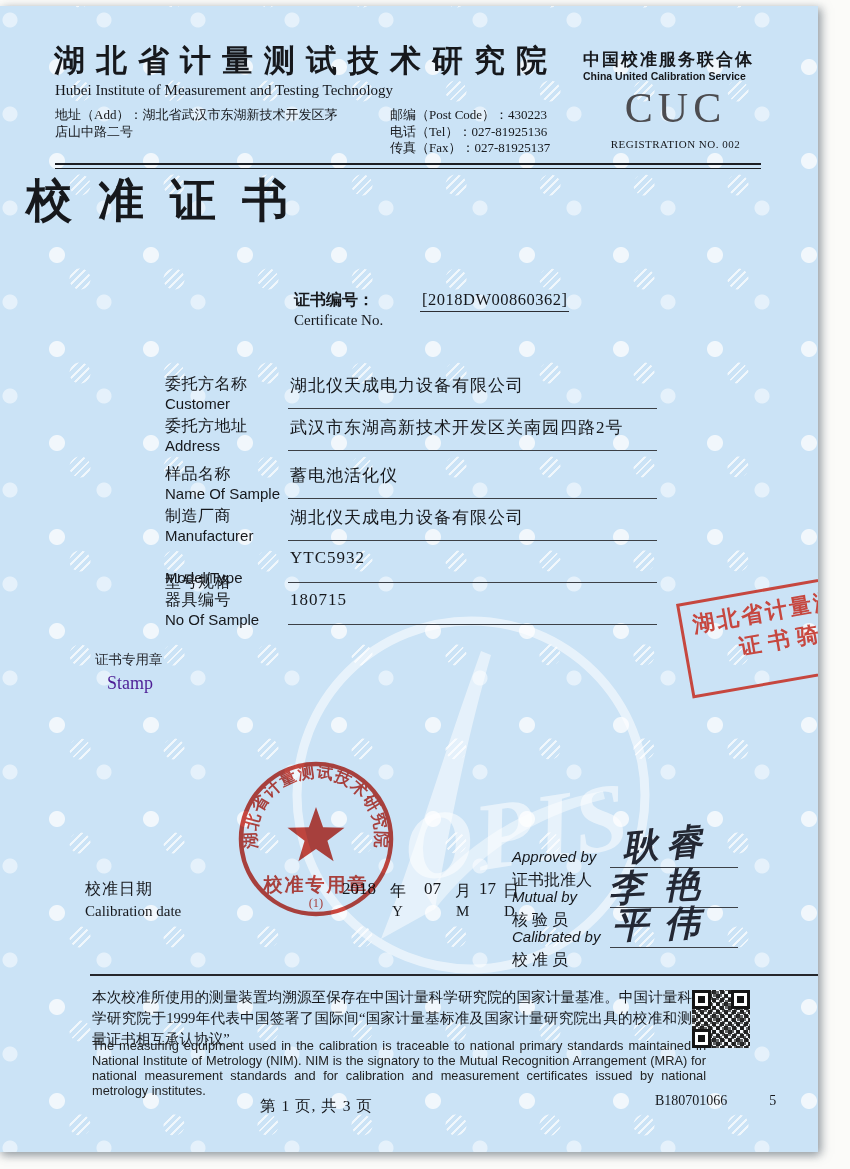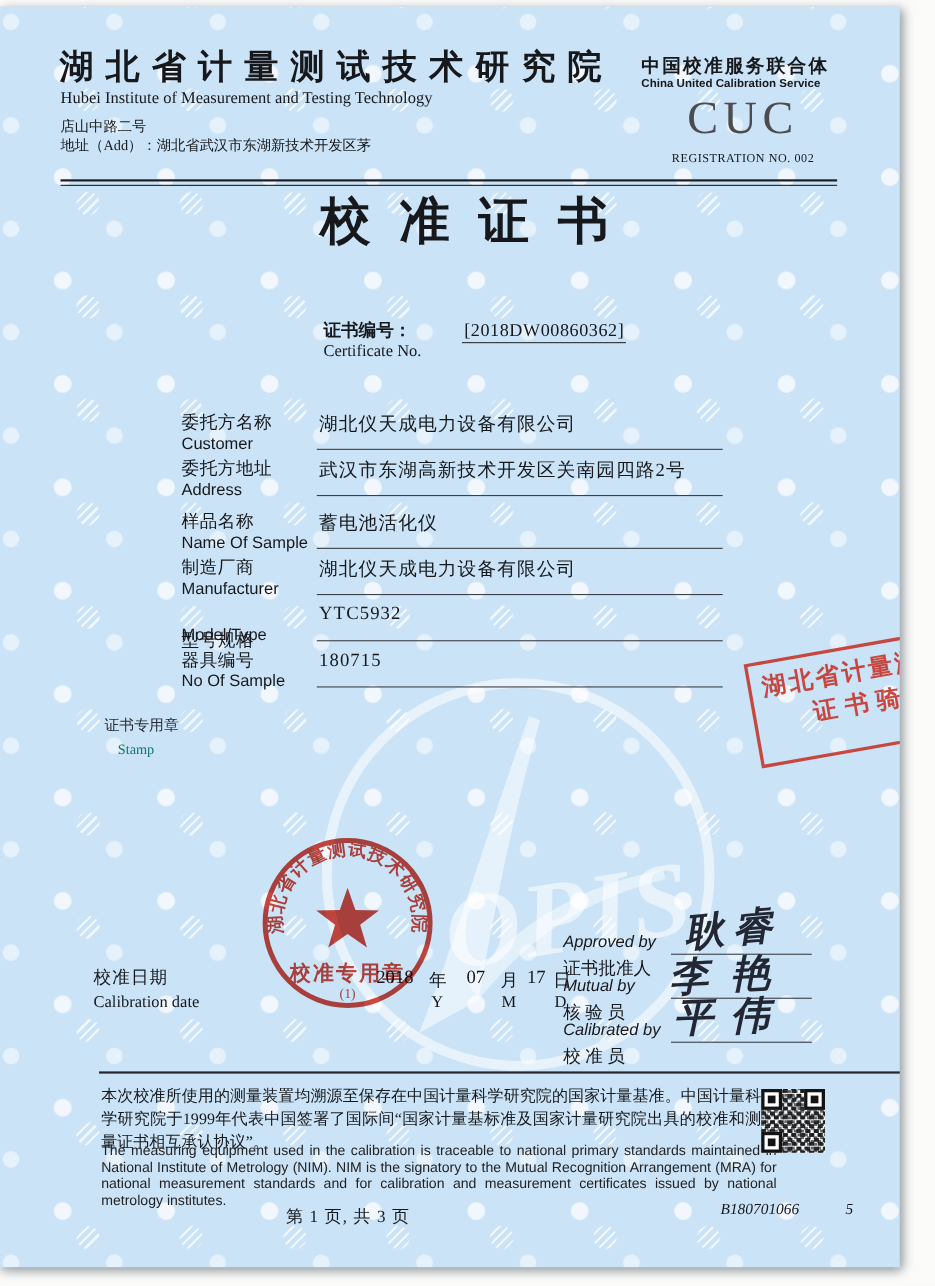--- a/index.html
+++ b/index.html
@@ -42,34 +42,34 @@
   .inst-cn{left:54px;top:34px;font-size:31px;font-weight:bold;letter-spacing:11px;white-space:nowrap;}
   .inst-en{left:55px;top:76px;font-size:15px;}
   .addr{left:55px;top:101px;font-size:13px;line-height:16.5px;width:340px;}
   .contact{left:390px;top:101px;font-size:13px;line-height:16.5px;width:240px;}
   .cuc-cn{left:583px;top:42px;font-size:17px;font-weight:bold;letter-spacing:2px;}
   .cuc-en{left:583px;top:64px;font-size:10.5px;font-weight:bold;font-family:"Liberation Sans",sans-serif;}
   .cuc-abbr{left:583px;top:78px;width:185px;text-align:center;font-size:42px;letter-spacing:5px;color:#4c4c50;}
   .cuc-reg{left:583px;top:132px;width:185px;text-align:center;font-size:11px;letter-spacing:.5px;}
   .header-rule{left:55px;top:157px;width:706px;height:3px;border-top:2.5px solid #1d1f24;border-bottom:1.5px solid #1d1f24;}
 
-  .title-cn{left:0;top:164px;width:844px;text-align:center;font-size:46px;font-weight:bold;letter-spacing:26px;text-indent:26px;}
+  .title-cn{left:0;top:164px;width:844px;font-size:46px;font-weight:bold;letter-spacing:26px;text-indent:26px;}
   .title-en{left:0;top:222px;width:818px;text-align:center;font-size:21px;font-weight:bold;letter-spacing:1.5px;}
 
   .certno-cn{left:294px;top:284px;font-size:16px;font-weight:bold;text-align:right;}
   .certno-val{left:420px;top:284px;font-size:16.5px;letter-spacing:.5px;border-bottom:1.2px solid #2c2e33;padding:0 2px 1px 2px;}
   .certno-en{left:294px;top:306px;font-size:15px;}
 
   .f-cn{font-size:16px;letter-spacing:.5px;}
   .f-en{font-family:"Liberation Sans",sans-serif;font-size:15px;}
   .f-val{left:290px;font-size:17px;letter-spacing:1px;white-space:nowrap;}
   .f-line{left:288px;width:369px;height:0;border-top:1.5px solid #3c4046;}
 
   .stamp-cn{left:95px;top:645px;font-size:13.5px;color:#2a2d33;}
-  .stamp-en{left:107px;top:667px;font-size:13px;color:#0f766e;}
+  .stamp-en{left:107px;top:667px;font-size:18px;color:#4c1d95;}
 
   .seam{left:676px;top:598px;width:240px;height:84px;transform:rotate(-10deg);transform-origin:left top;
         border:3.5px solid #c63a30;color:#c63a30;font-weight:bold;padding:6px 0 0 10px;opacity:.92;}
   .seam .l1{font-size:22px;letter-spacing:2.5px;white-space:nowrap;}
   .seam .l2{font-size:22px;letter-spacing:7px;white-space:nowrap;padding-left:42px;}
 
   .round-stamp{left:236px;top:753px;width:160px;height:160px;mix-blend-mode:multiply;opacity:.93;}
   .watermark{left:285px;top:603px;width:372px;height:372px;}
 
   .date-cn{left:85px;top:873px;font-size:16px;letter-spacing:1px;}
@@ -90,41 +90,46 @@
   .qr{left:692px;top:984px;width:58px;height:58px;background-color:#f2f6fa;
       background-image:
         repeating-conic-gradient(rgba(20,20,20,.9) 0% 25%, rgba(0,0,0,0) 0% 50%),
         repeating-conic-gradient(rgba(25,25,25,.65) 0% 25%, rgba(0,0,0,0) 0% 50%);
       background-size:8px 8px,6px 6px;background-position:0 0,3px 1px;}
   .finder{position:absolute;width:13px;height:13px;border:3px solid #141414;background:#fff;}
   .finder::after{content:"";position:absolute;left:3px;top:3px;width:7px;height:7px;background:#141414;}
   .f-tl{left:0;top:0;} .f-tr{right:0;top:0;} .f-bl{left:0;bottom:0;}
 
   .page-info{left:260px;top:1090px;font-size:15.5px;letter-spacing:1px;}
-  .doc-no{left:655px;top:1087px;font-size:14px;display:flex;gap:42px;font-style:italic;}
+  .doc-no{left:655px;top:1087px;font-size:14px;display:flex;gap:42px;}
 </style>
 </head>
 <body>
 
 <div class="scan">
   <div class="page">
 
     <svg class="watermark wm" viewBox="0 0 372 372">
       <circle cx="186" cy="186" r="174" fill="none" stroke="rgba(255,255,255,0.55)" stroke-width="9"></circle>
       <path d="M 96,330 C 128,250 150,170 196,42 L 206,46 C 182,130 168,200 150,300 Z" fill="rgba(255,255,255,0.5)"></path>
       <path d="M 150,300 C 190,250 240,210 320,190 L 318,182 C 240,196 186,232 140,284 Z" fill="rgba(255,255,255,0.45)"></path>
       <text x="112" y="262" font-size="96" font-style="italic" font-weight="bold" fill="rgba(255,255,255,0.55)" transform="rotate(-9 186 186)" font-family="Liberation Serif, serif" letter-spacing="2">OPIS</text>
     </svg>
 
     <div class="el inst-cn">湖北省计量测试技术研究院</div>
     <div class="el inst-en">Hubei Institute of Measurement and Testing Technology</div>
 
     <div class="el addr">
+      <div>地址（Add）：湖北省武汉市东湖新技术开发区茅</div>
       <div>店山中路二号</div>
-      <div>地址（Add）：湖北省武汉市东湖新技术开发区茅</div>
+    </div>
+    <div class="el contact">
+      <div>邮编（Post Code）：430223</div>
+      <div>电话（Tel）：027-81925136</div>
+      <div>传真（Fax）：027-81925137</div>
     </div>
 
     <div class="el cuc-cn">中国校准服务联合体</div>
     <div class="el cuc-en">China United Calibration Service</div>
     <div class="el cuc-abbr">CUC</div>
     <div class="el cuc-reg">REGISTRATION NO. 002</div>
     <div class="el header-rule"></div>
 
     <div class="el title-cn">校准证书</div>
 

